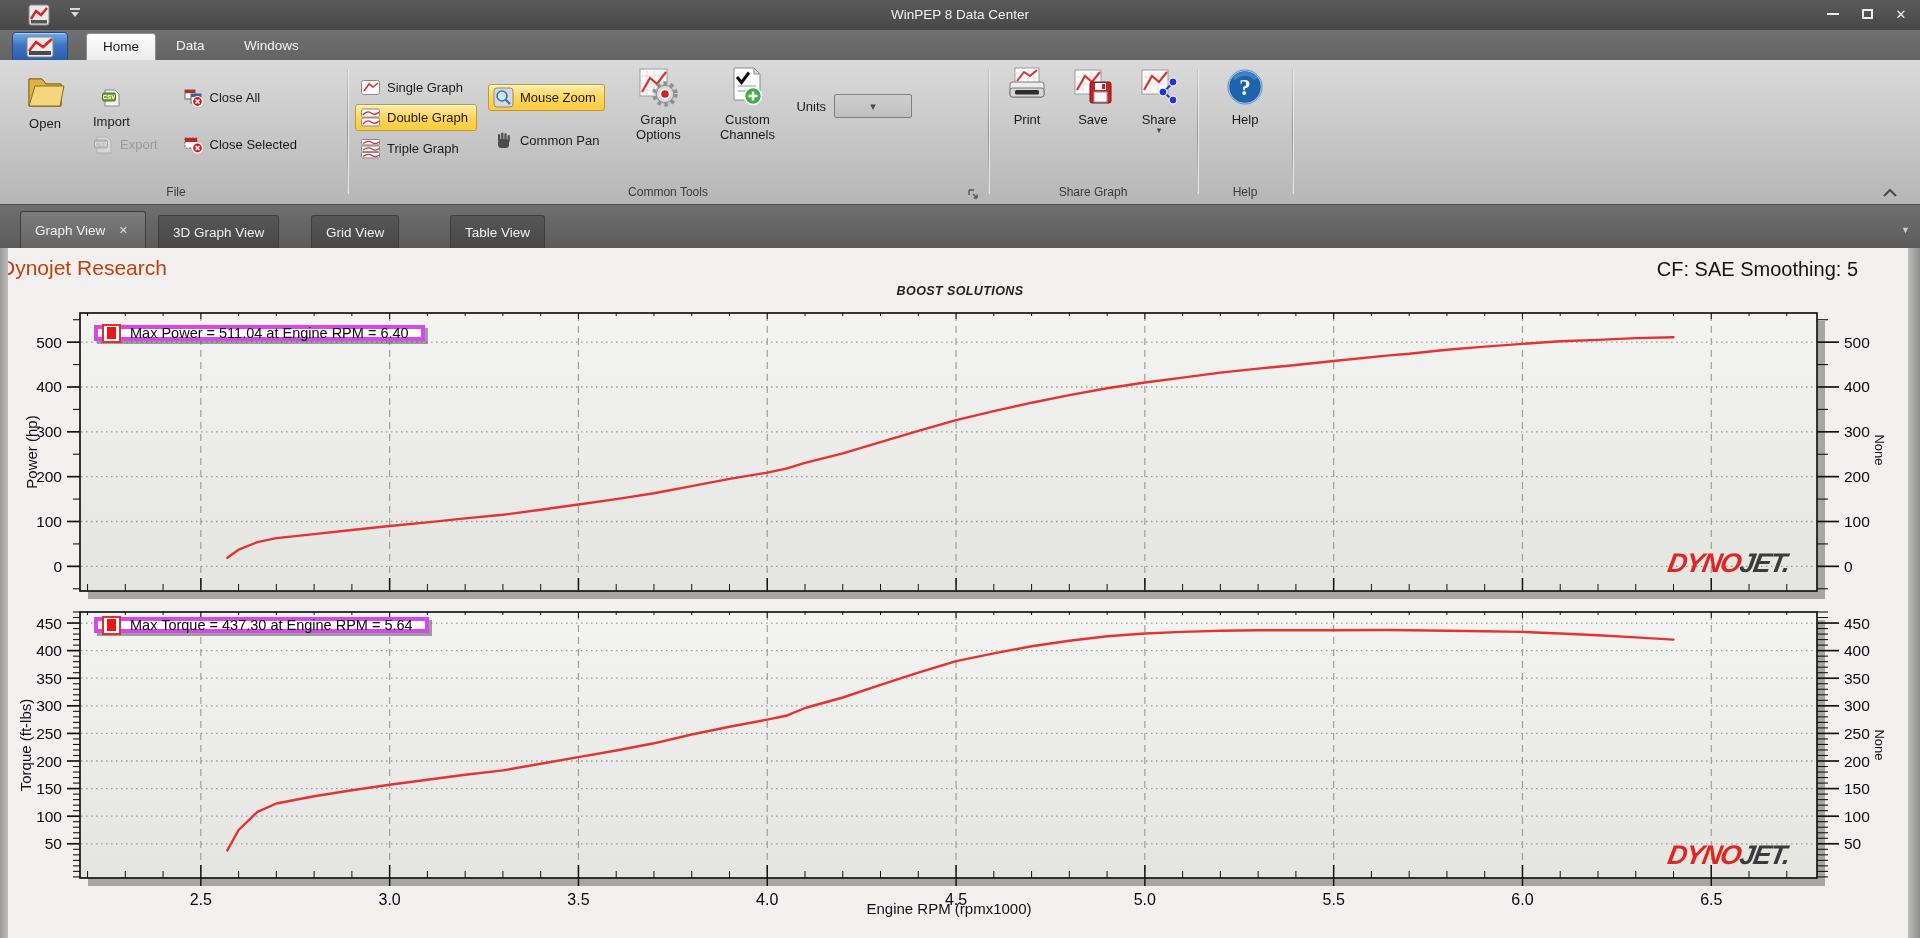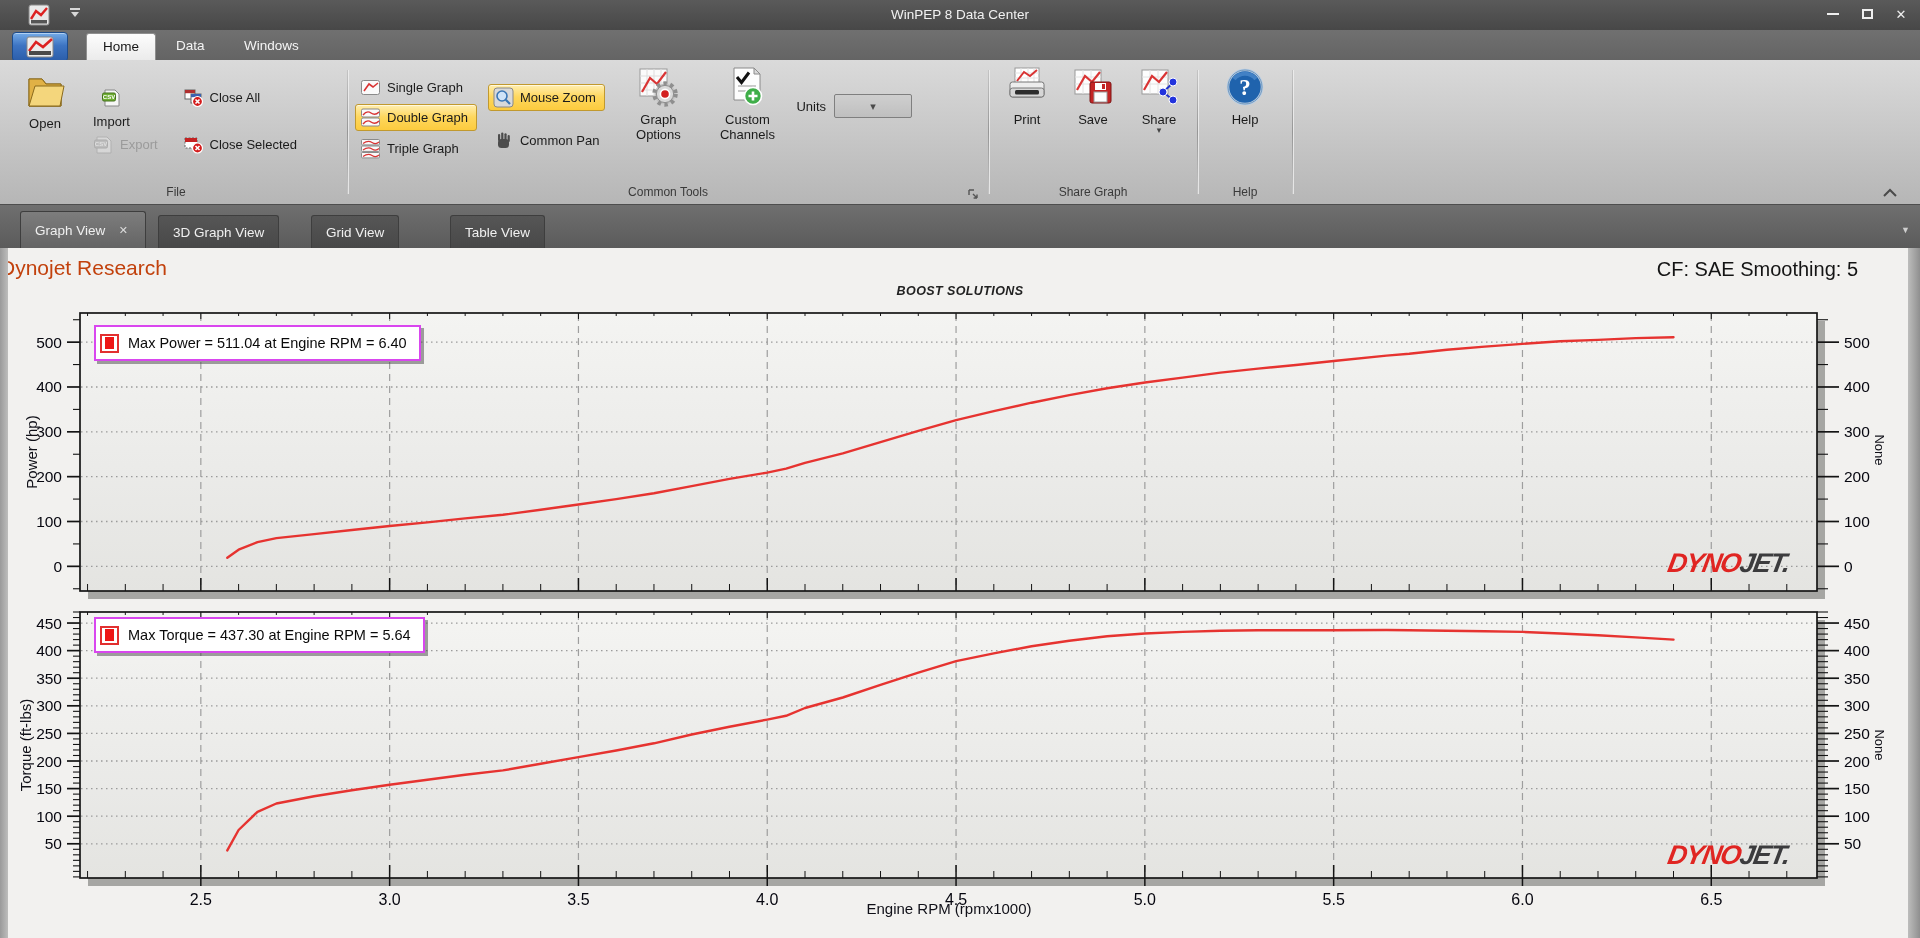--- a/index.html
+++ b/index.html
@@ -81,22 +81,22 @@
   #strip-r { position:absolute; left:1908px; top:248px; width:12px; height:690px;
     background:linear-gradient(90deg,#bdbdbc,#8f8f8f); }
   #doc-title { position:absolute; left:0; top:8px; width:1920px; 
     font-size:21px; color:#c2410c; }
   #doc-subtitle { position:absolute; left:0; top:36px; width:1920px; text-align:center;
     font-size:12.5px; font-weight:bold; color:#222; letter-spacing:.4px;font-style:italic; }
   #cf-info { position:absolute; right:62px; top:10px; font-size:20px; color:#141414; }
   #charts-svg { position:absolute; left:0; top:0; width:1920px; height:690px; }
 
   .legend { position:absolute; display:flex; align-items:center; gap:9px; background:#fff;
-    border:2px solid #d946ef; box-shadow:3px 3px 0 rgba(70,70,70,.5);
-    padding:2px 12px 2px 4px; font-size:14.5px; color:#0a0a0a; height:36px; }
+    border:4px solid #d946ef; box-shadow:3px 3px 0 rgba(70,70,70,.5);
+    padding:2px 12px 2px 4px; font-size:14.5px; color:#0a0a0a; height:16px; }
   .sw-outer { width:19px; height:19px; border:2px solid #e23030; background:#fff;
     display:flex; align-items:center; justify-content:center; }
   .sw-inner { width:9px; height:12px; background:#ee1515; }
   #legend-power { left:94px; top:77px; }
   #legend-torque { left:94px; top:369px; }
 
   .ytitle { position:absolute; font-size:15px; color:#101018; white-space:nowrap;
     transform:translate(-50%,-50%) rotate(-90deg); }
   .ytitle-r { position:absolute; font-size:13px; color:#101018; white-space:nowrap;
     transform:translate(-50%,-50%) rotate(90deg); }

